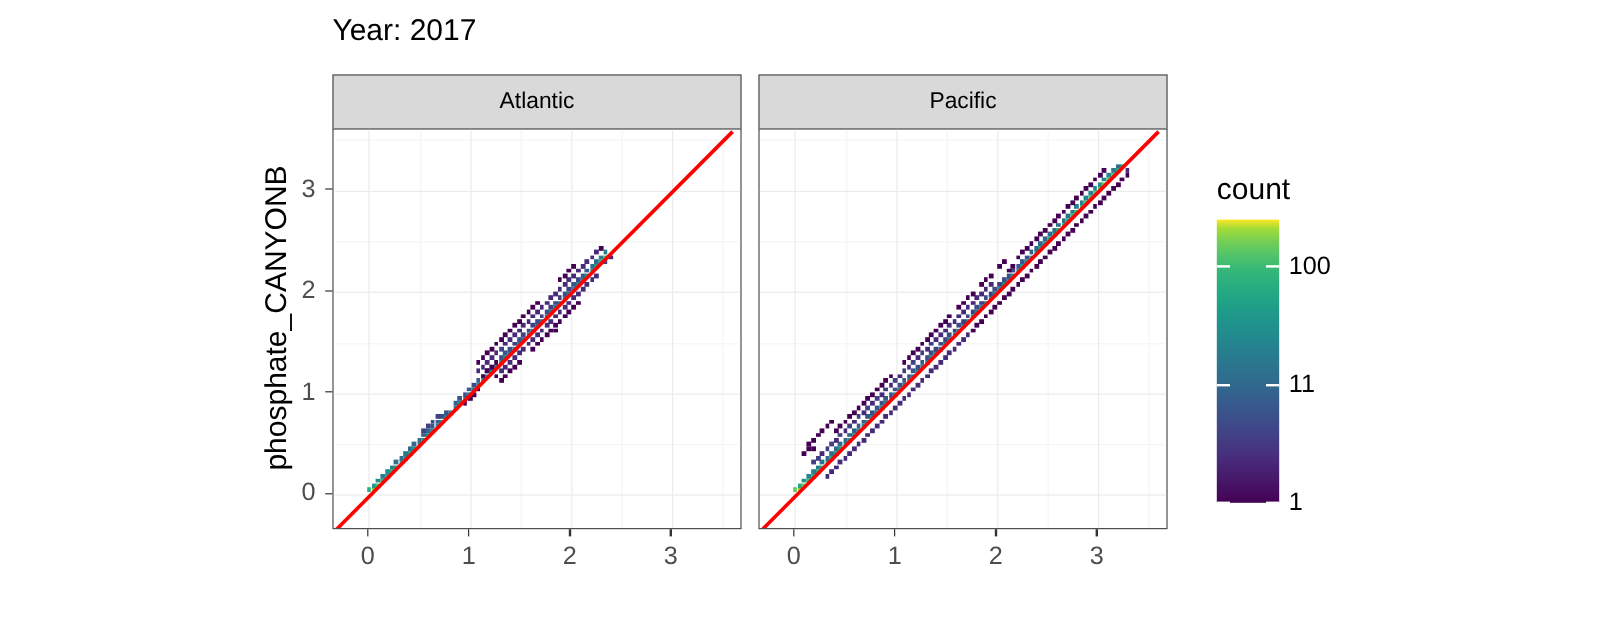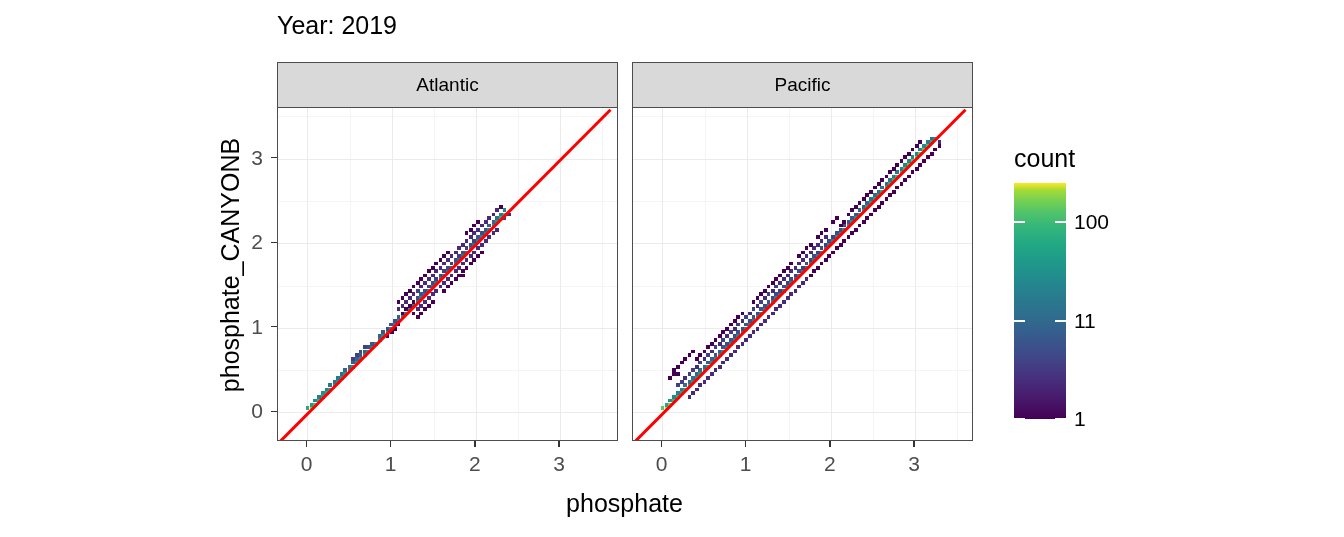--- a/index.html
+++ b/index.html
@@ -182,24 +182,23 @@
     color: #000000;
     transform: translateY(-50%);
     white-space: nowrap;
   }
 </style>
 </head>
 <body>
 
 <div id="plot-root">
 
-  <div class="plot-title">Year: 2019</div>
+  <div class="plot-title">Year: 2017</div>
 
   <div class="y-axis-title">phosphate_CANYONB</div>
-  <div class="x-axis-title">phosphate</div>
 
   <div class="strip strip-1">
     <span>Atlantic</span>
   </div>
   <div class="strip strip-2">
     <span>Pacific</span>
   </div>
 
   <div class="panel panel-1" id="panel-0">
       <div class="grid-minor-x" style="left: 71.5679px;"></div>

